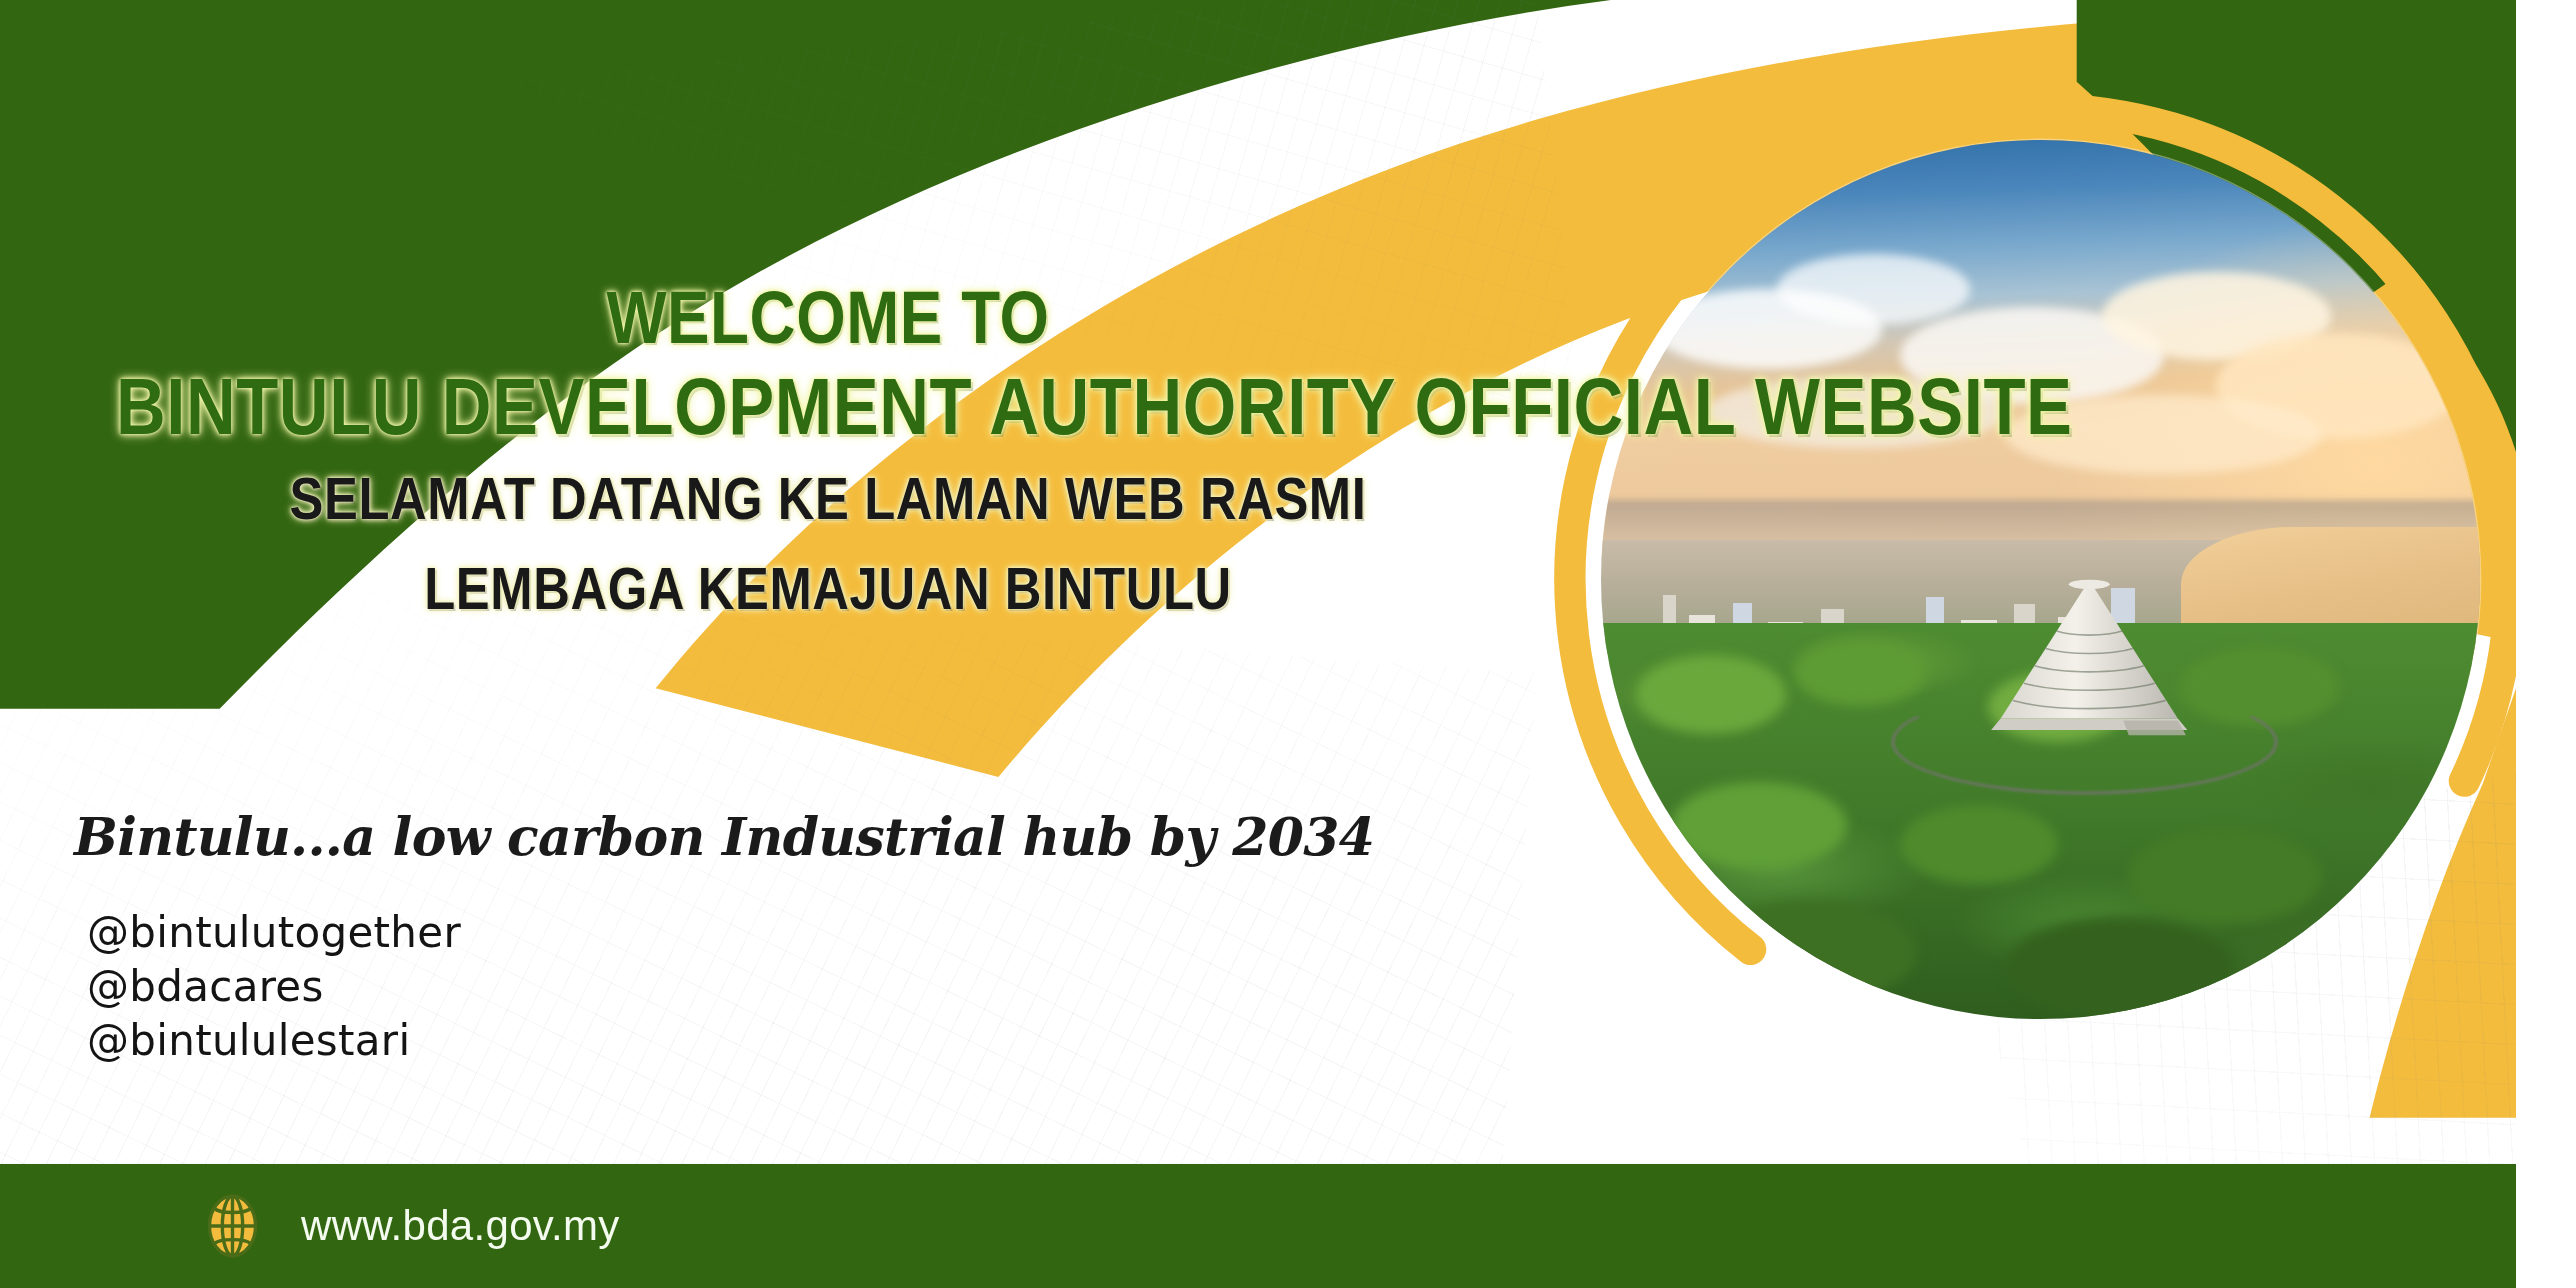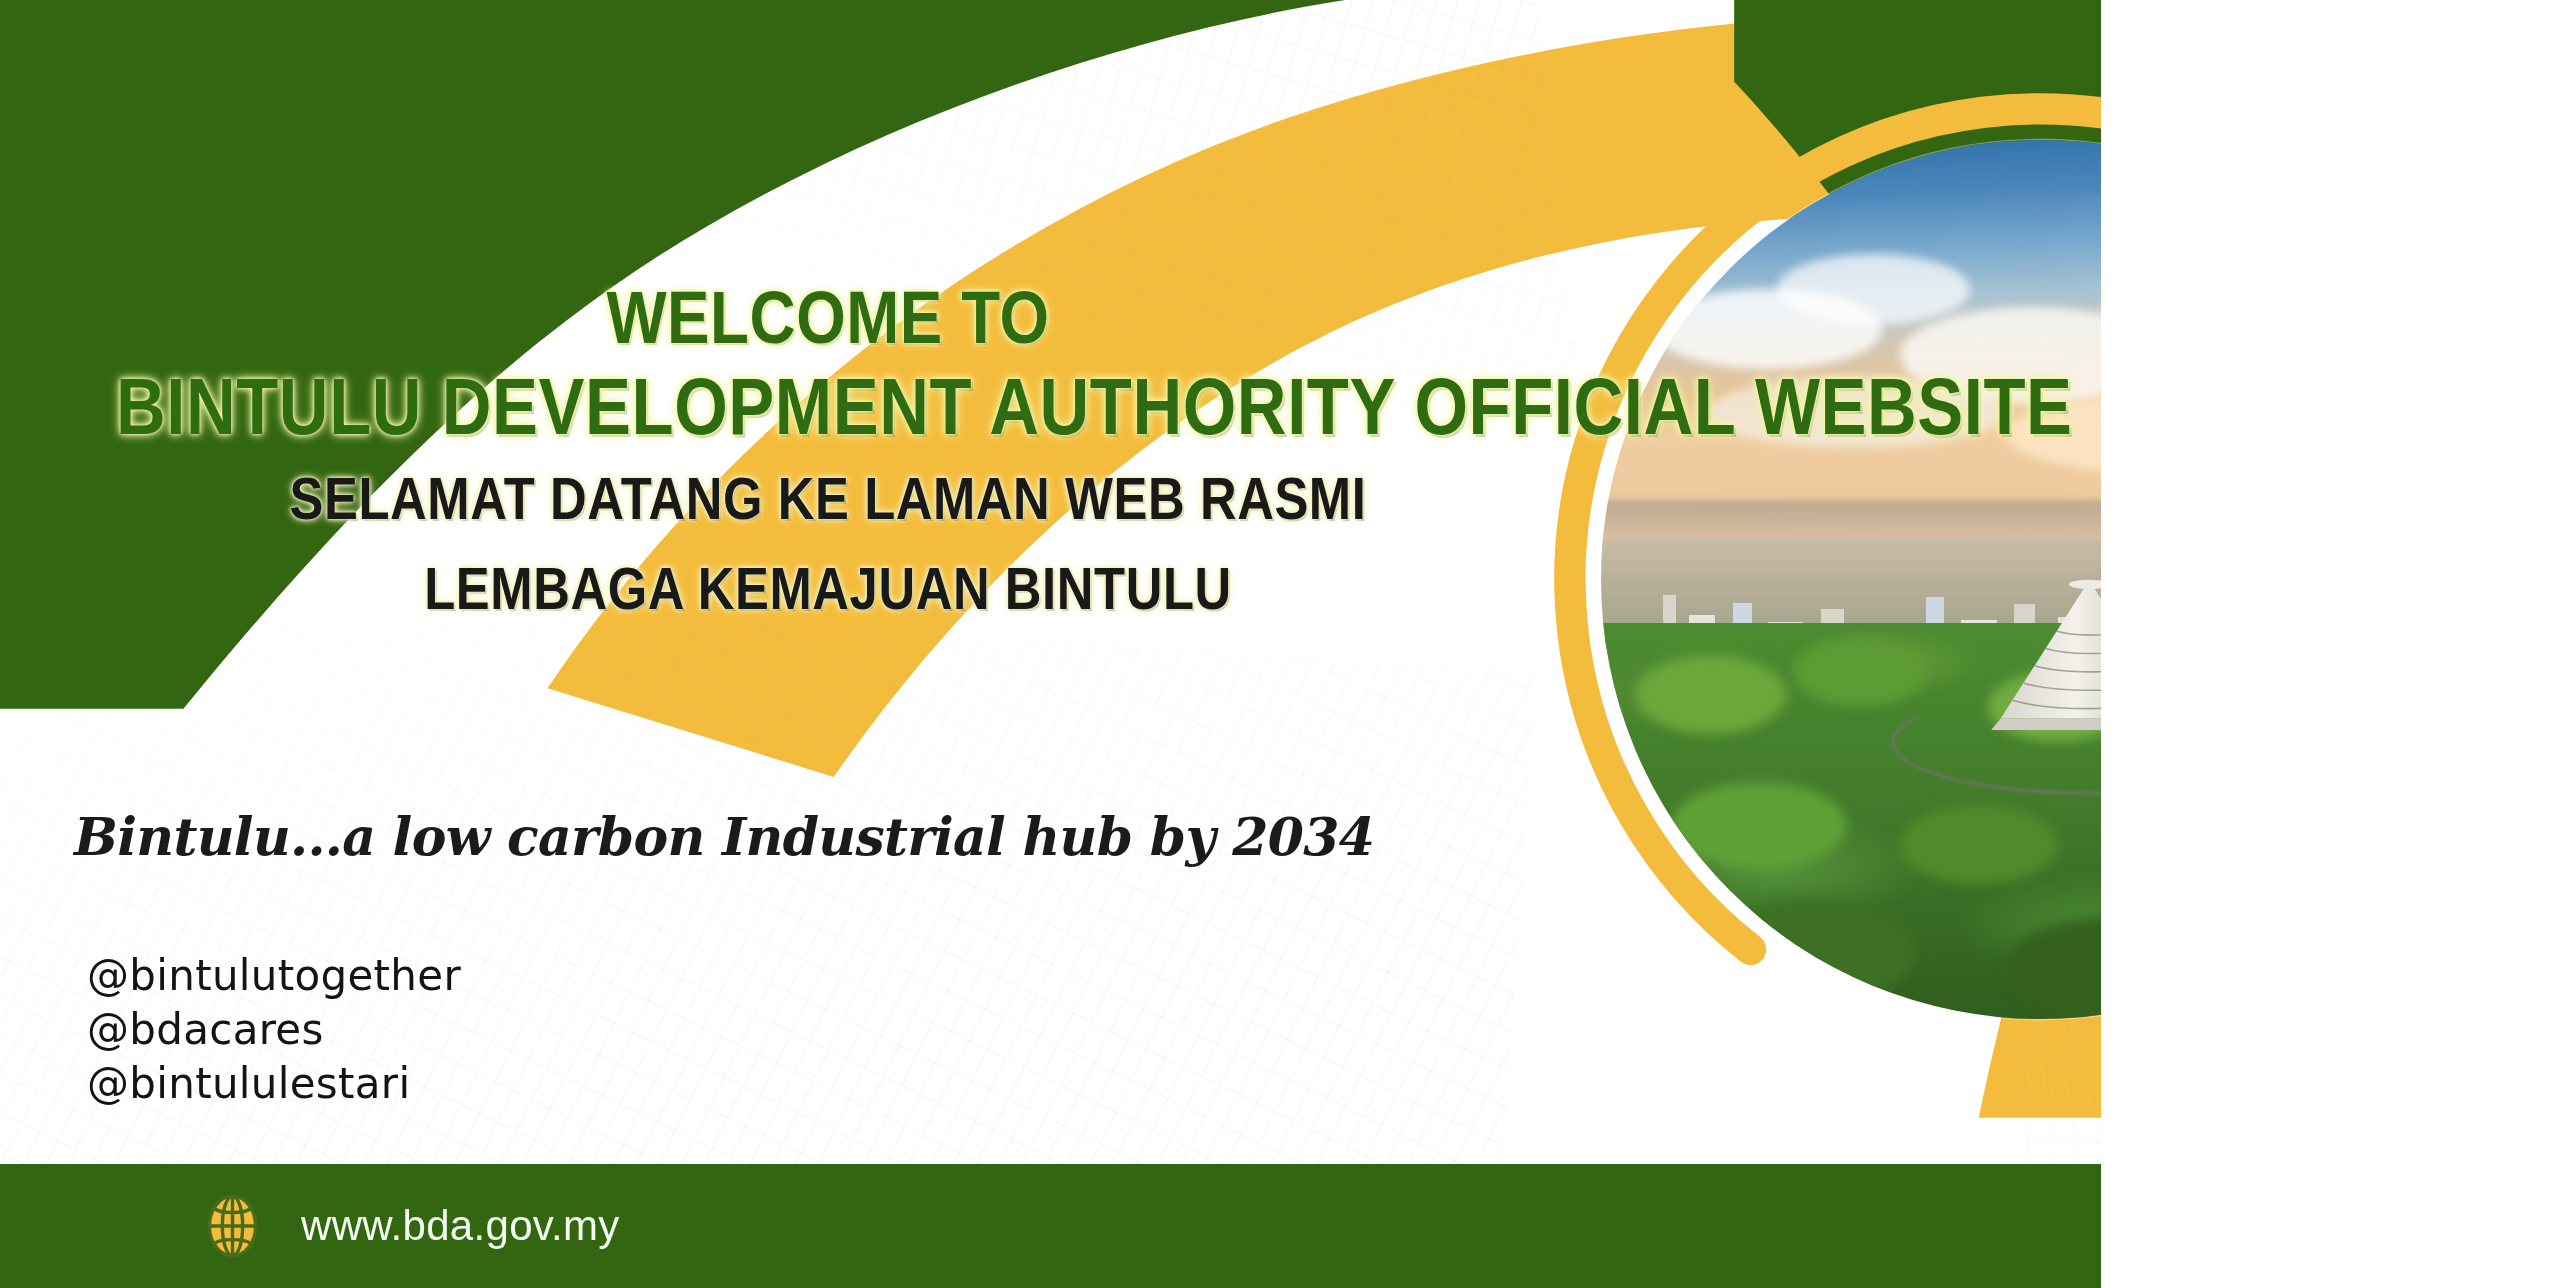--- a/index.html
+++ b/index.html
@@ -1,21 +1,21 @@
 <!DOCTYPE html>
 <html style="font-size:11px"><head>
 <meta charset="utf-8">
 <style>
   * { margin:0; padding:0; box-sizing:border-box; }
   html,body { background:#ffffff; }
   body { font-family:"Liberation Sans", sans-serif; }
 
   #banner{
     position:relative;
-    width:2101px; height:1288px;
+    width:2516px; height:1288px;
     overflow:hidden;
     background:#ffffff;
   }
 
   
   #bg-svg{ position:absolute; inset:0; width:100%; height:100%; display:block; }
 
   
   .building-tex{
     position:absolute;
@@ -99,21 +99,20 @@
     font-family:"DejaVu Serif", serif;
     font-style:italic; font-weight:700;
     font-size:52px; color:#1b1b1b;
     letter-spacing:-0.7px;
     white-space:nowrap;
     z-index:6;
   }
   #handles{
     position:absolute; left:87px; top:906px;
     z-index:6;
-    margin-top:43px;
   }
   .handle{
     font-family:"DejaVu Sans", sans-serif;
     font-size:42px; font-weight:400;
     color:#141414; letter-spacing:0.3px;
     line-height:1.28;
     white-space:nowrap;
   }
 
   

